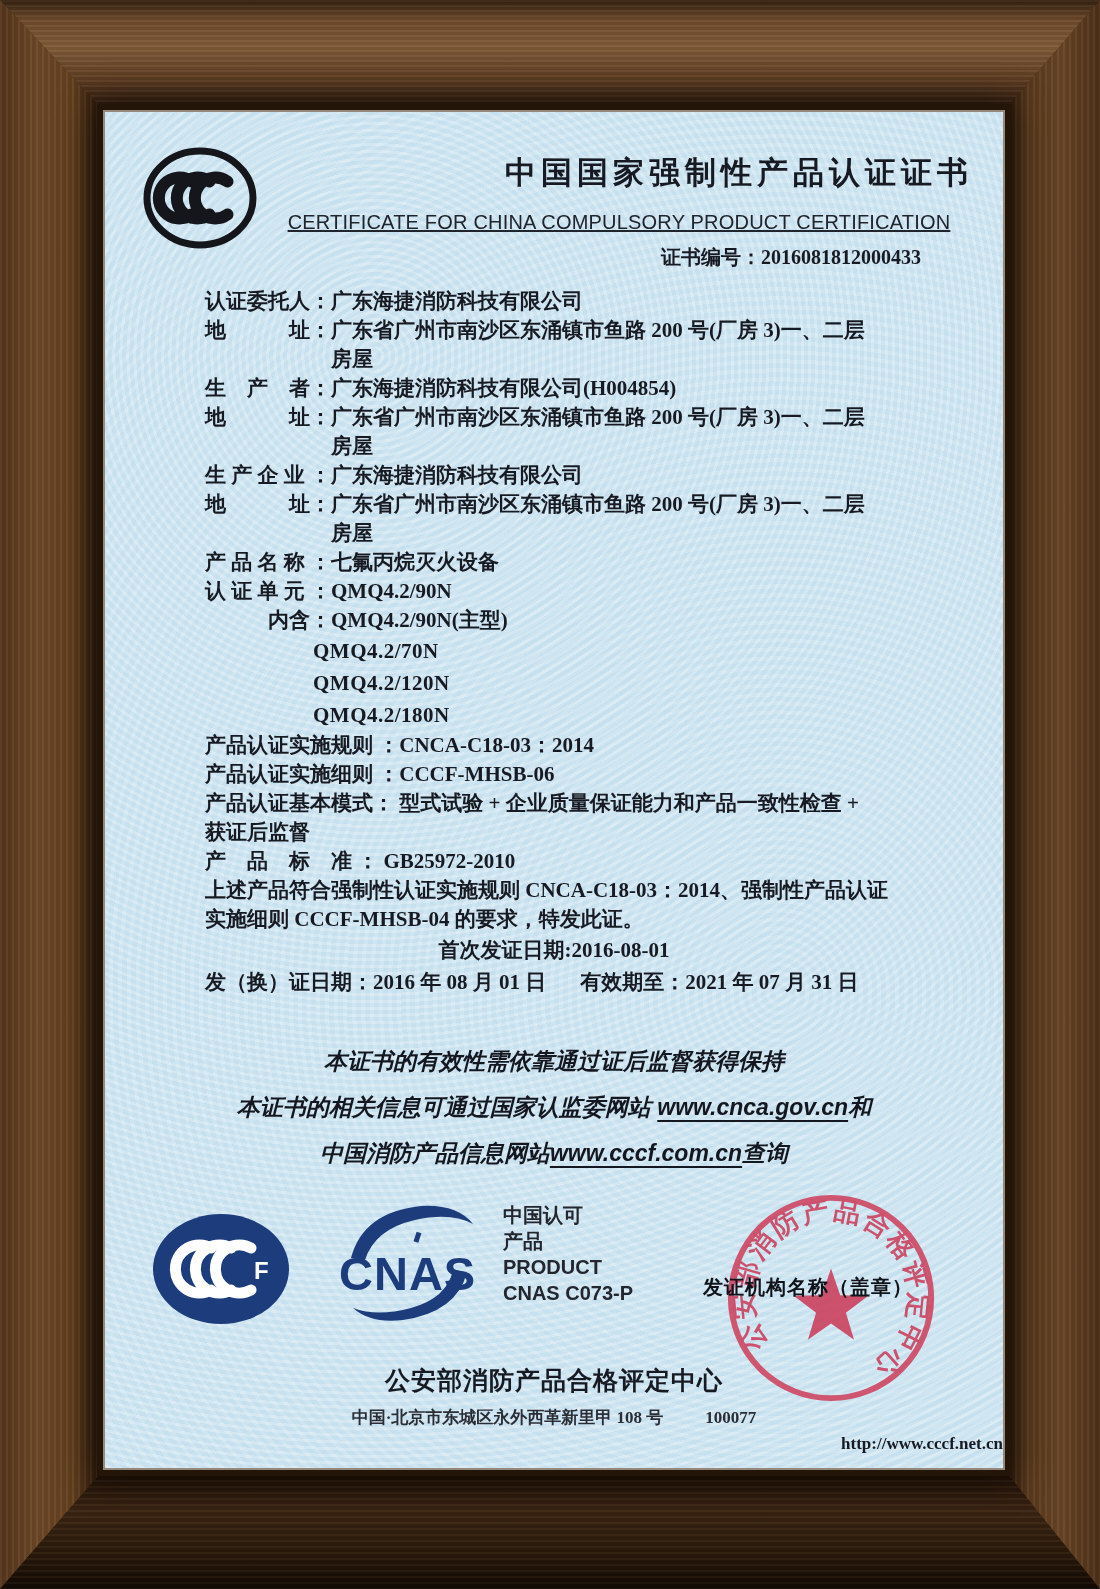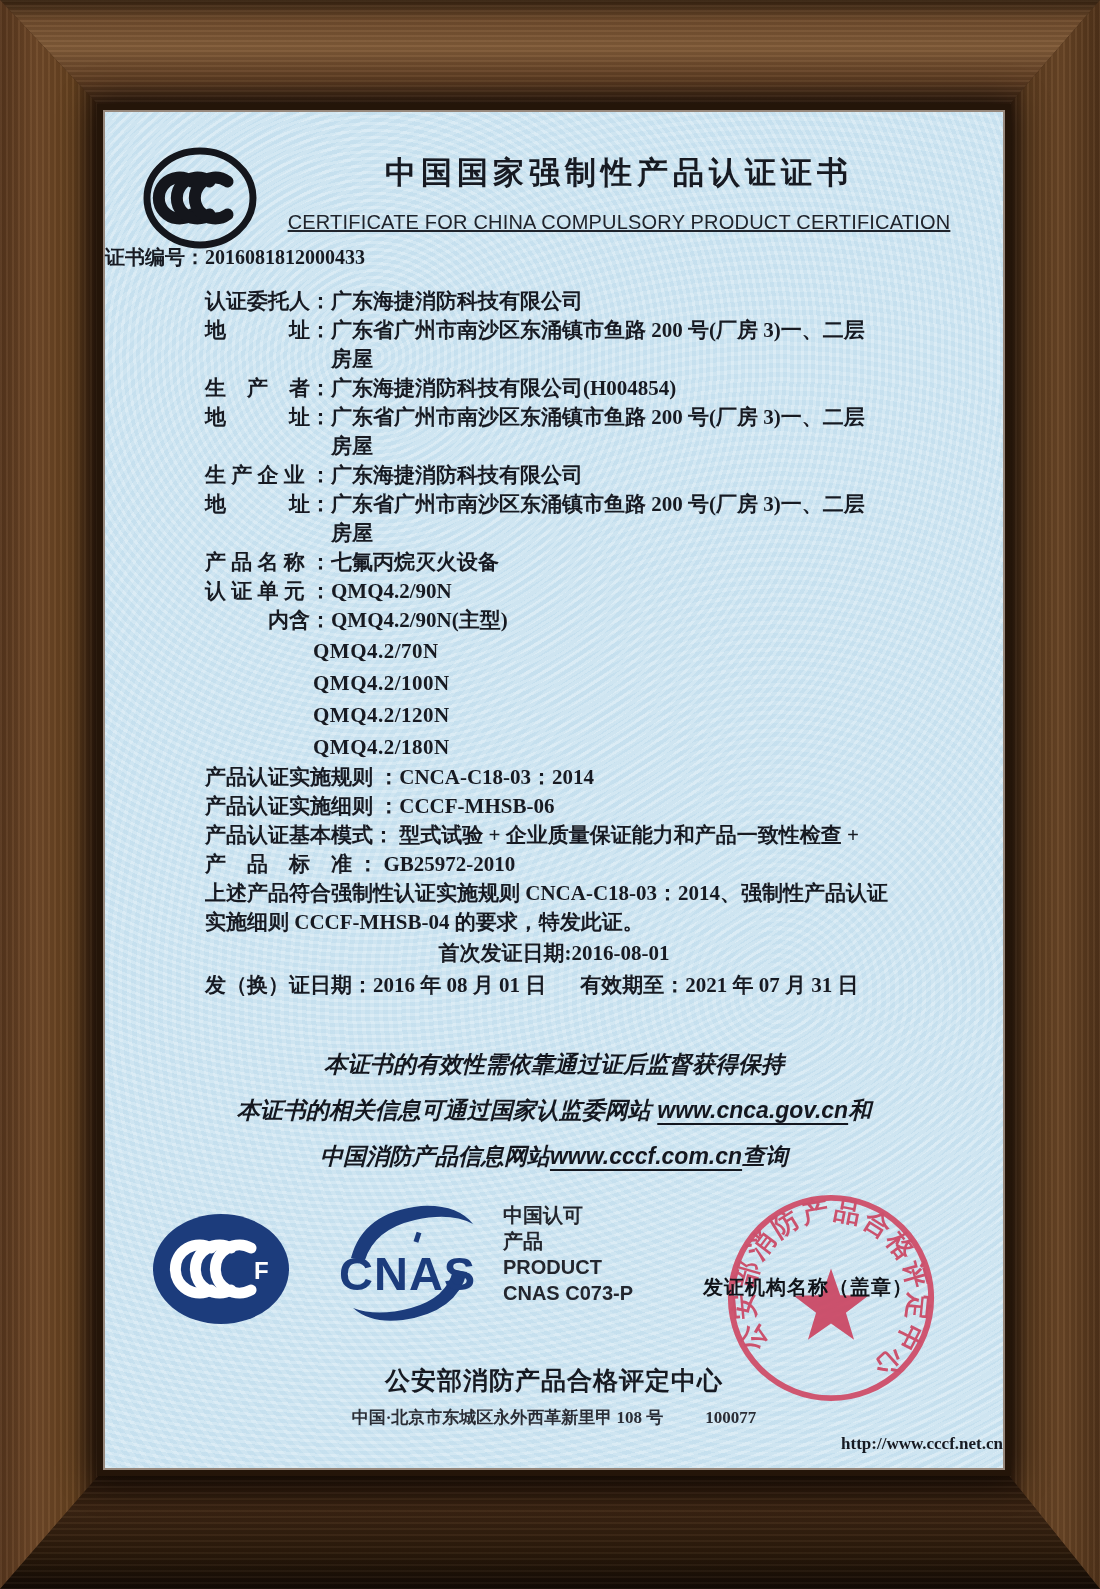--- a/index.html
+++ b/index.html
@@ -50,27 +50,27 @@
     box-shadow:0 0 0 2px #97887c, 0 0 0 8px #241509, 0 0 34px 10px rgba(0,0,0,.45);
     padding:24px 0 0 0;
     color:#171a22;
   }
   
   .header { position:relative; min-height:118px; }
   .ccc-mark { position:absolute; left:34px; top:8px; }
   .titles { margin-left:160px; margin-right:30px; text-align:center; }
   .title-cn {
     font-family:"Liberation Sans","DejaVu Sans",sans-serif;
-    font-weight:bold; font-size:31px; letter-spacing:5px; padding-top:16px;
+    font-weight:bold; font-size:31px; letter-spacing:5px; padding-top:16px;text-align:right;
   }
   .title-en {
     font-family:"Liberation Sans","DejaVu Sans",sans-serif;
     font-size:20px; letter-spacing:.2px; margin-top:17px; color:#20242c;text-decoration:underline;
   }
-  .certno { padding-right:82px; font-size:20px; font-weight:bold; margin-top:10px; }
+  .certno { text-align:right; padding-right:82px; font-size:20px; font-weight:bold; margin-top:10px; }
   
   .fields { margin:16px 100px 0 100px; font-size:21px; font-weight:bold; }
   .frow { display:flex; line-height:29px; }
   .flabel { flex:0 0 126px; text-align-last:justify; white-space:nowrap; }
   .flabel.compact { text-align-last:right; }
   .fvalue { flex:1; }
   .models { margin-left:108px; font-weight:bold; }
   .models div { line-height:32px; letter-spacing:.5px; }
   .ruleline { line-height:29px; }
   .statement { line-height:29px; }
@@ -160,28 +160,28 @@
       <span class="flabel">认证单元：</span>
       <span class="fvalue">QMQ4.2/90N</span>
     </div>
     <div class="frow">
       <span class="flabel compact">内含：</span>
       <span class="fvalue">QMQ4.2/90N(主型)</span>
     </div>
 
     <div class="models">
       <div>QMQ4.2/70N</div>
-      <div>QMQ4.2/100N</div>
       <div>QMQ4.2/120N</div>
       <div>QMQ4.2/180N</div>
     </div>
 
     <div class="ruleline">产品认证实施规则 ：CNCA-C18-03：2014</div>
     <div class="ruleline">产品认证实施细则 ：CCCF-MHSB-06</div>
     <div class="ruleline">产品认证基本模式：  型式试验 + 企业质量保证能力和产品一致性检查 +</div>
+    <div class="ruleline">获证后监督</div>
     <div class="ruleline">产　品　标　准 ：  GB25972-2010</div>
 
     <div class="statement">上述产品符合强制性认证实施规则 CNCA-C18-03：2014、强制性产品认证</div>
     <div class="statement">实施细则 CCCF-MHSB-04 的要求，特发此证。</div>
 
     <div class="first-issue">首次发证日期:2016-08-01</div>
     <div class="issue-row">
       <span>发（换）证日期：2016 年 08 月 01 日</span><span class="gap"></span><span>有效期至：2021 年 07 月 31 日</span>
     </div>
   </div>

